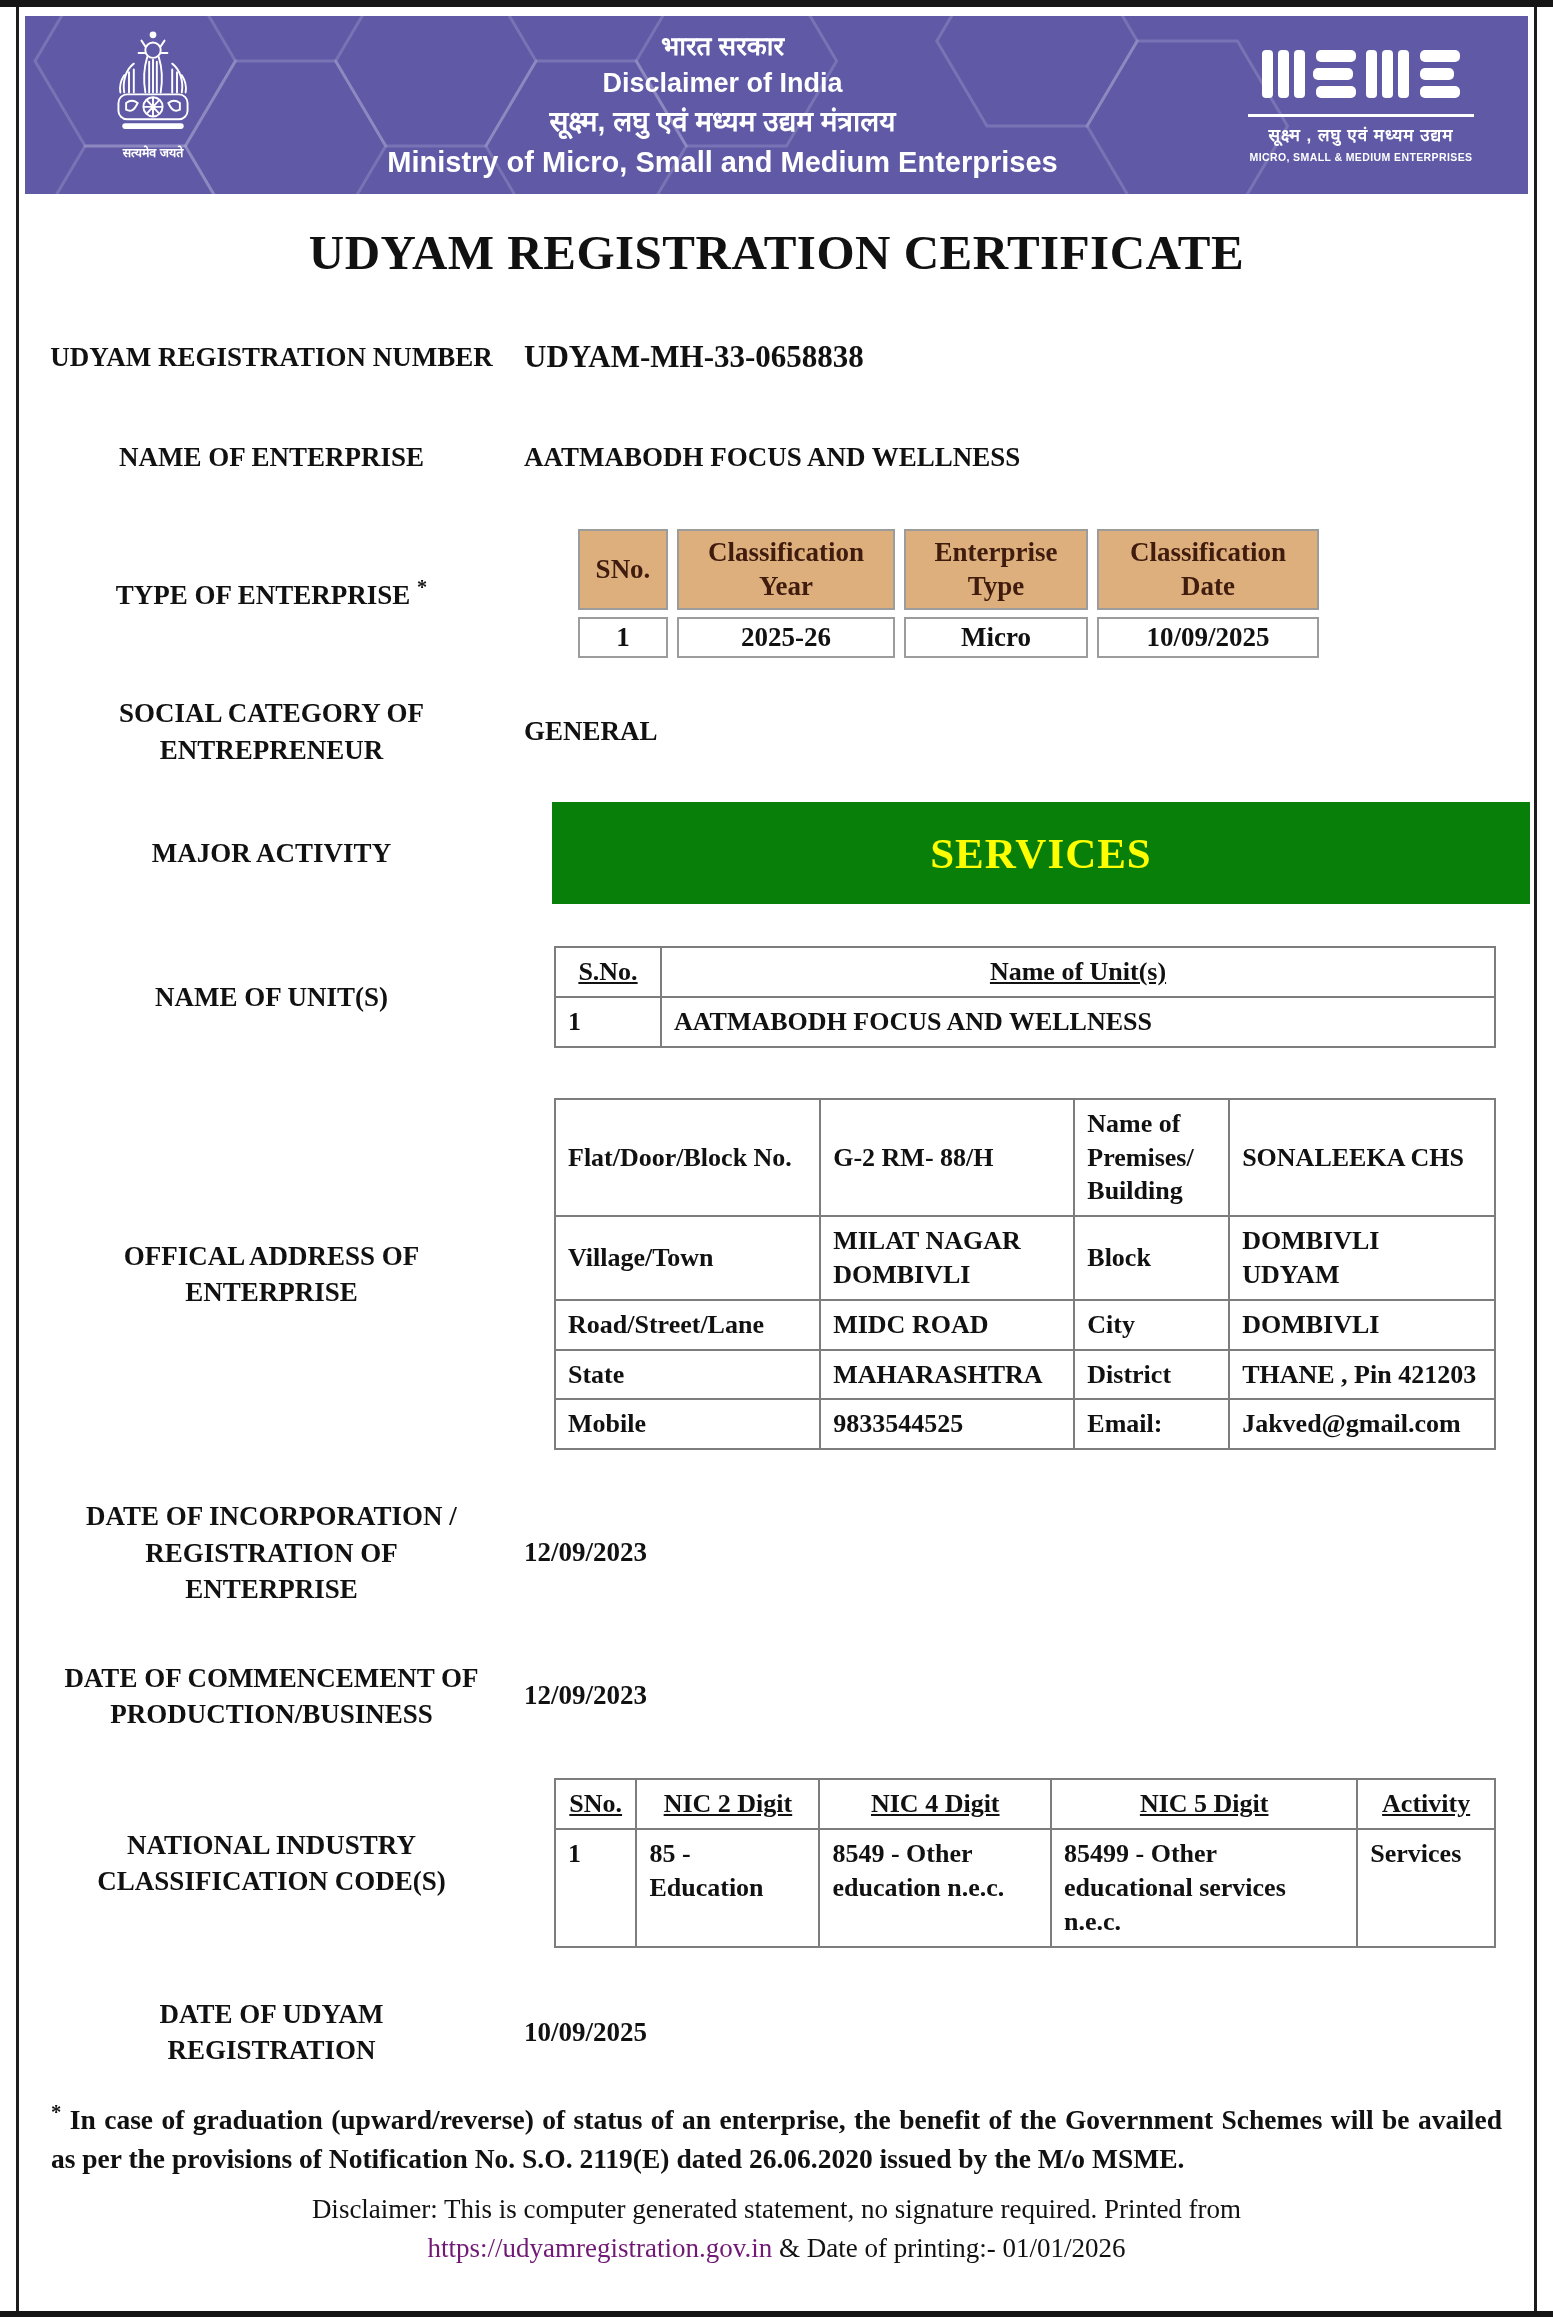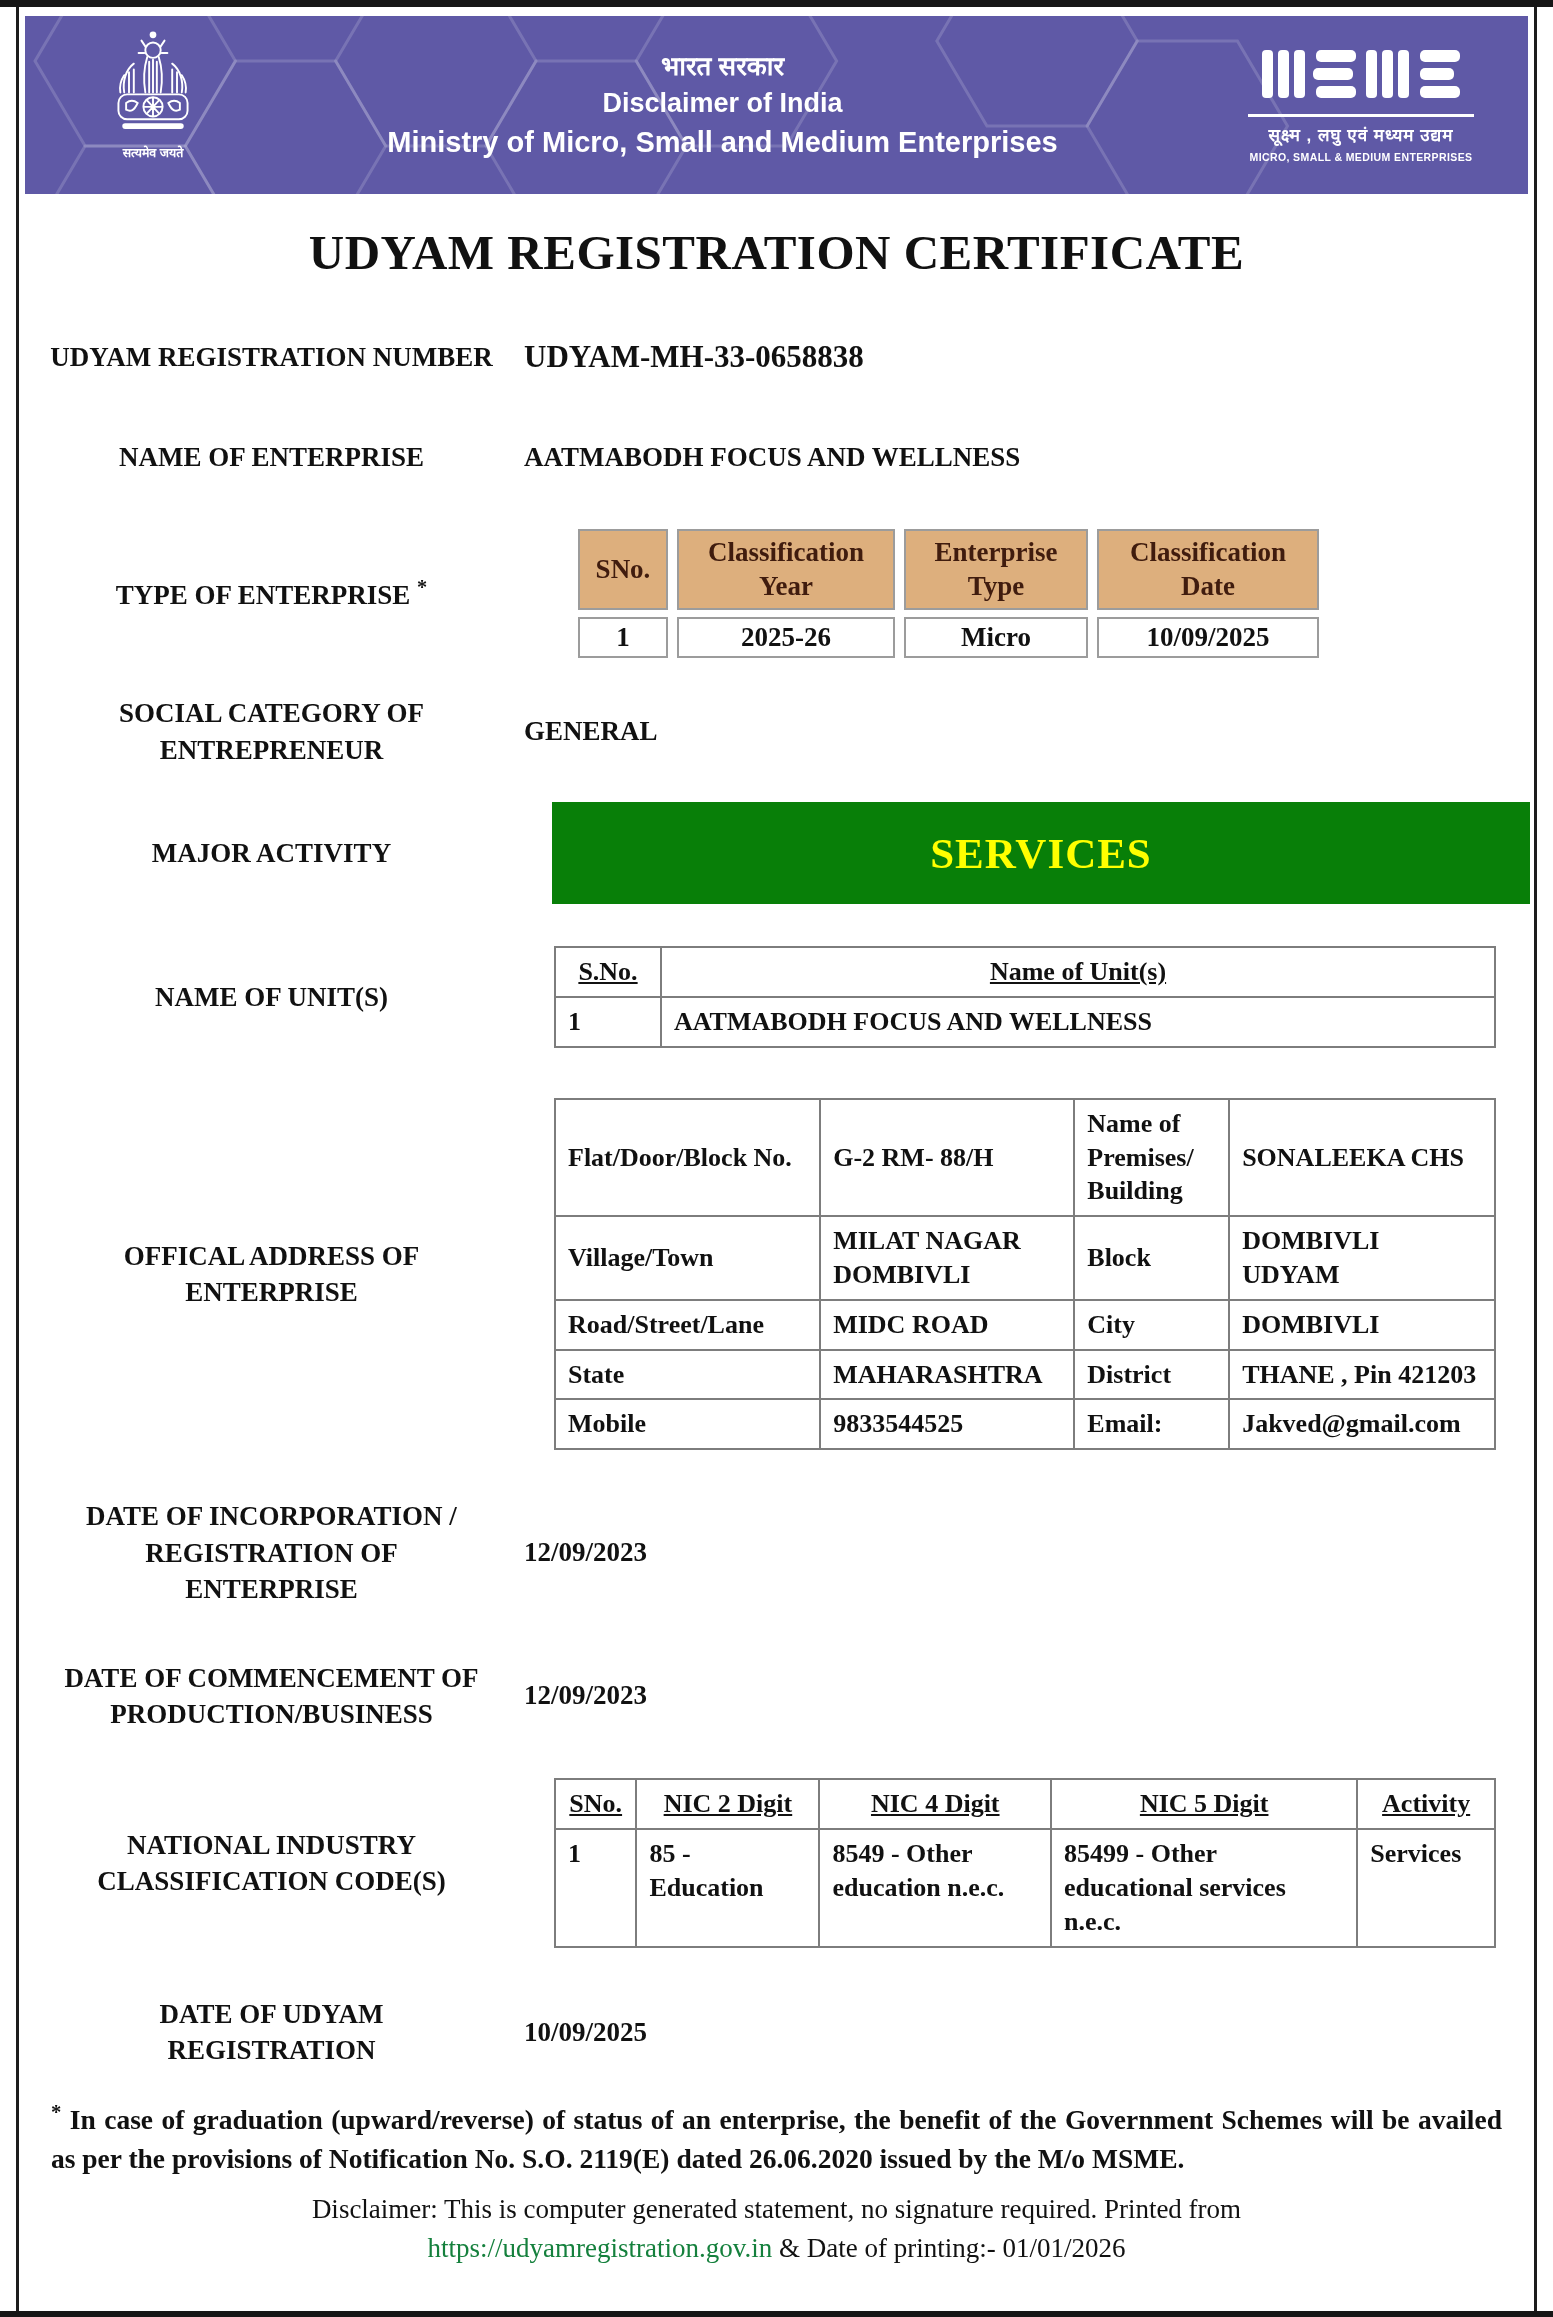--- a/index.html
+++ b/index.html
@@ -89,21 +89,21 @@
   
   .nic-c1 { width:56px; } .nic-c2 { width:166px; } .nic-c3 { width:226px; } .nic-c4 { width:312px; } .nic-c5 { width:116px; }
   .nic-table td { text-align:left; vertical-align:top; }
   
   .footnote {
     margin:30px 32px 0 32px;
     font-size:27.5px; font-weight:bold; line-height:1.38;
     text-align:justify;
   }
   .disclaimer { margin-top:12px; text-align:center; font-size:27px; line-height:1.45; }
-  .disclaimer a { color:#15803d; text-decoration:none; }
+  .disclaimer a { color:#701a75; text-decoration:none; }
 </style>
 </head>
 <body>
 
 <div class="page">
   <div class="topbar"></div>
   <div class="bottombar"></div>
   <div class="frame">
 
     <div class="banner" style="background:#5f59a6;">
@@ -138,20 +138,21 @@
             <path d="M78 79 C74 76 70 76 66 79 C70 88 74 88 78 86 Z"></path>
             <rect x="18" y="100" width="64" height="6" rx="3" fill="#ffffff" stroke="none"></rect>
           </g>
           <text x="50" y="135" text-anchor="middle" fill="#ffffff" font-family="Liberation Sans, sans-serif" font-size="13" font-weight="bold">सत्यमेव जयते</text>
         </svg>
       </div>
 
       <div class="banner-center">
         <div class="bc1">भारत सरकार</div>
         <div class="bc2">Disclaimer of India</div>
+        <div class="bc3">सूक्ष्म, लघु एवं मध्यम उद्यम मंत्रालय</div>
         <div class="bc4">Ministry of Micro, Small and Medium Enterprises</div>
       </div>
 
       <div class="banner-msme">
         <svg width="210" height="58" viewBox="0 0 210 58">
           <g fill="#ffffff">
             <rect x="6" y="2" width="11" height="48" rx="4"></rect>
             <rect x="22" y="2" width="11" height="48" rx="4"></rect>
             <rect x="38" y="2" width="11" height="48" rx="4"></rect>
             <rect x="60" y="2" width="40" height="12" rx="5"></rect>

